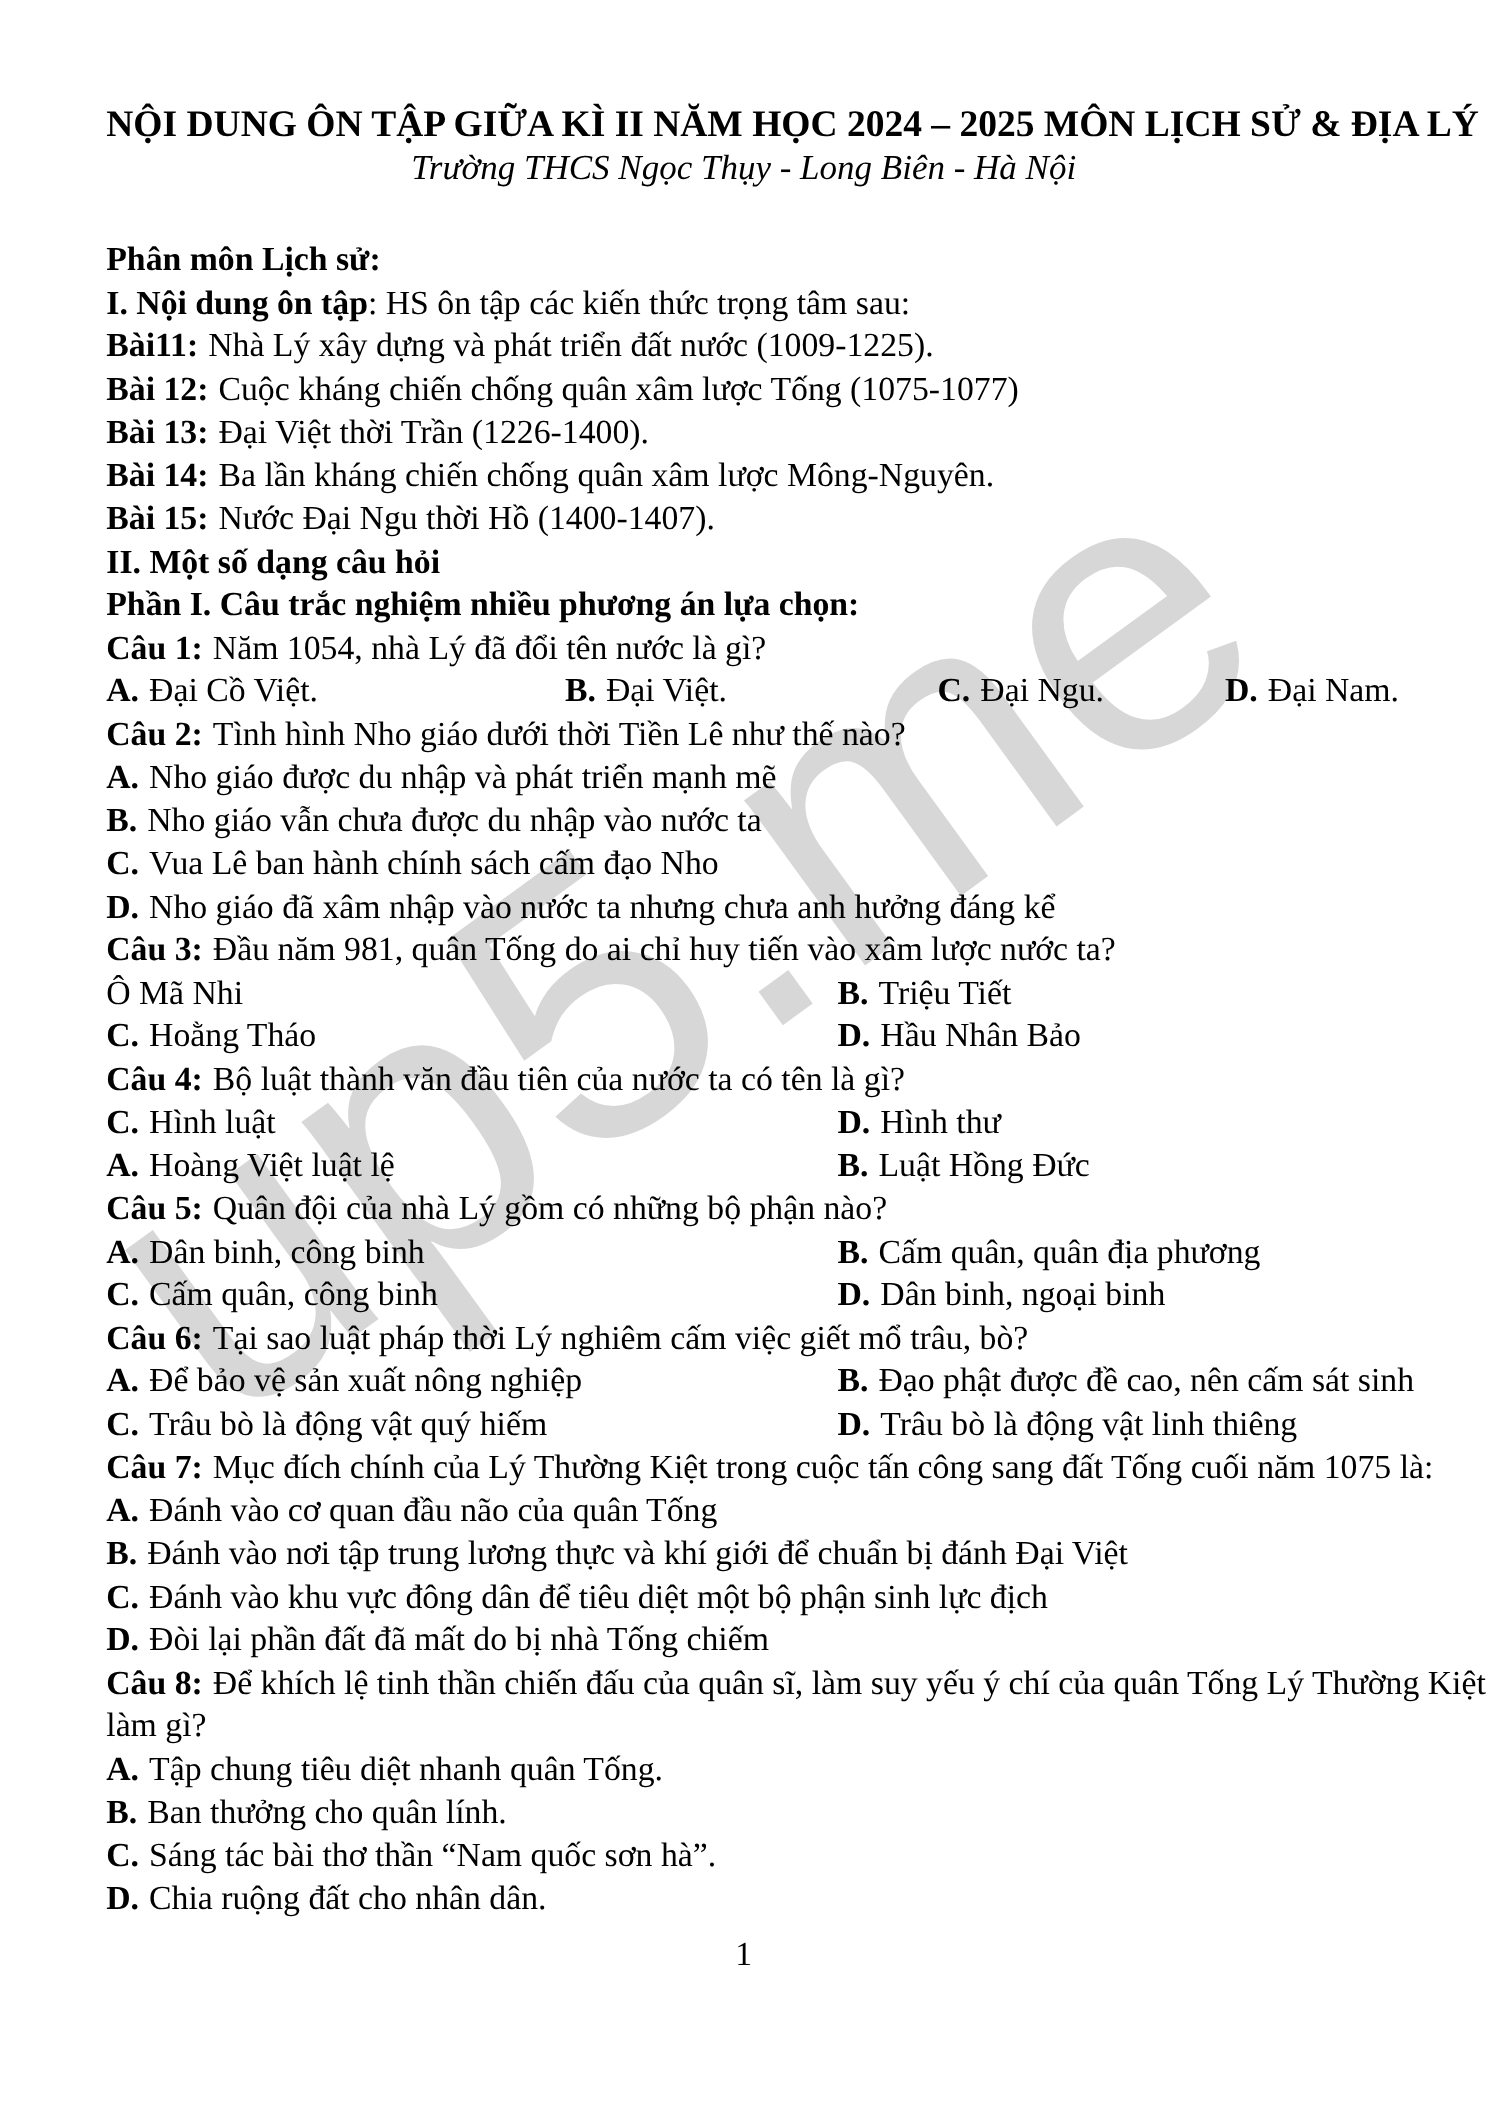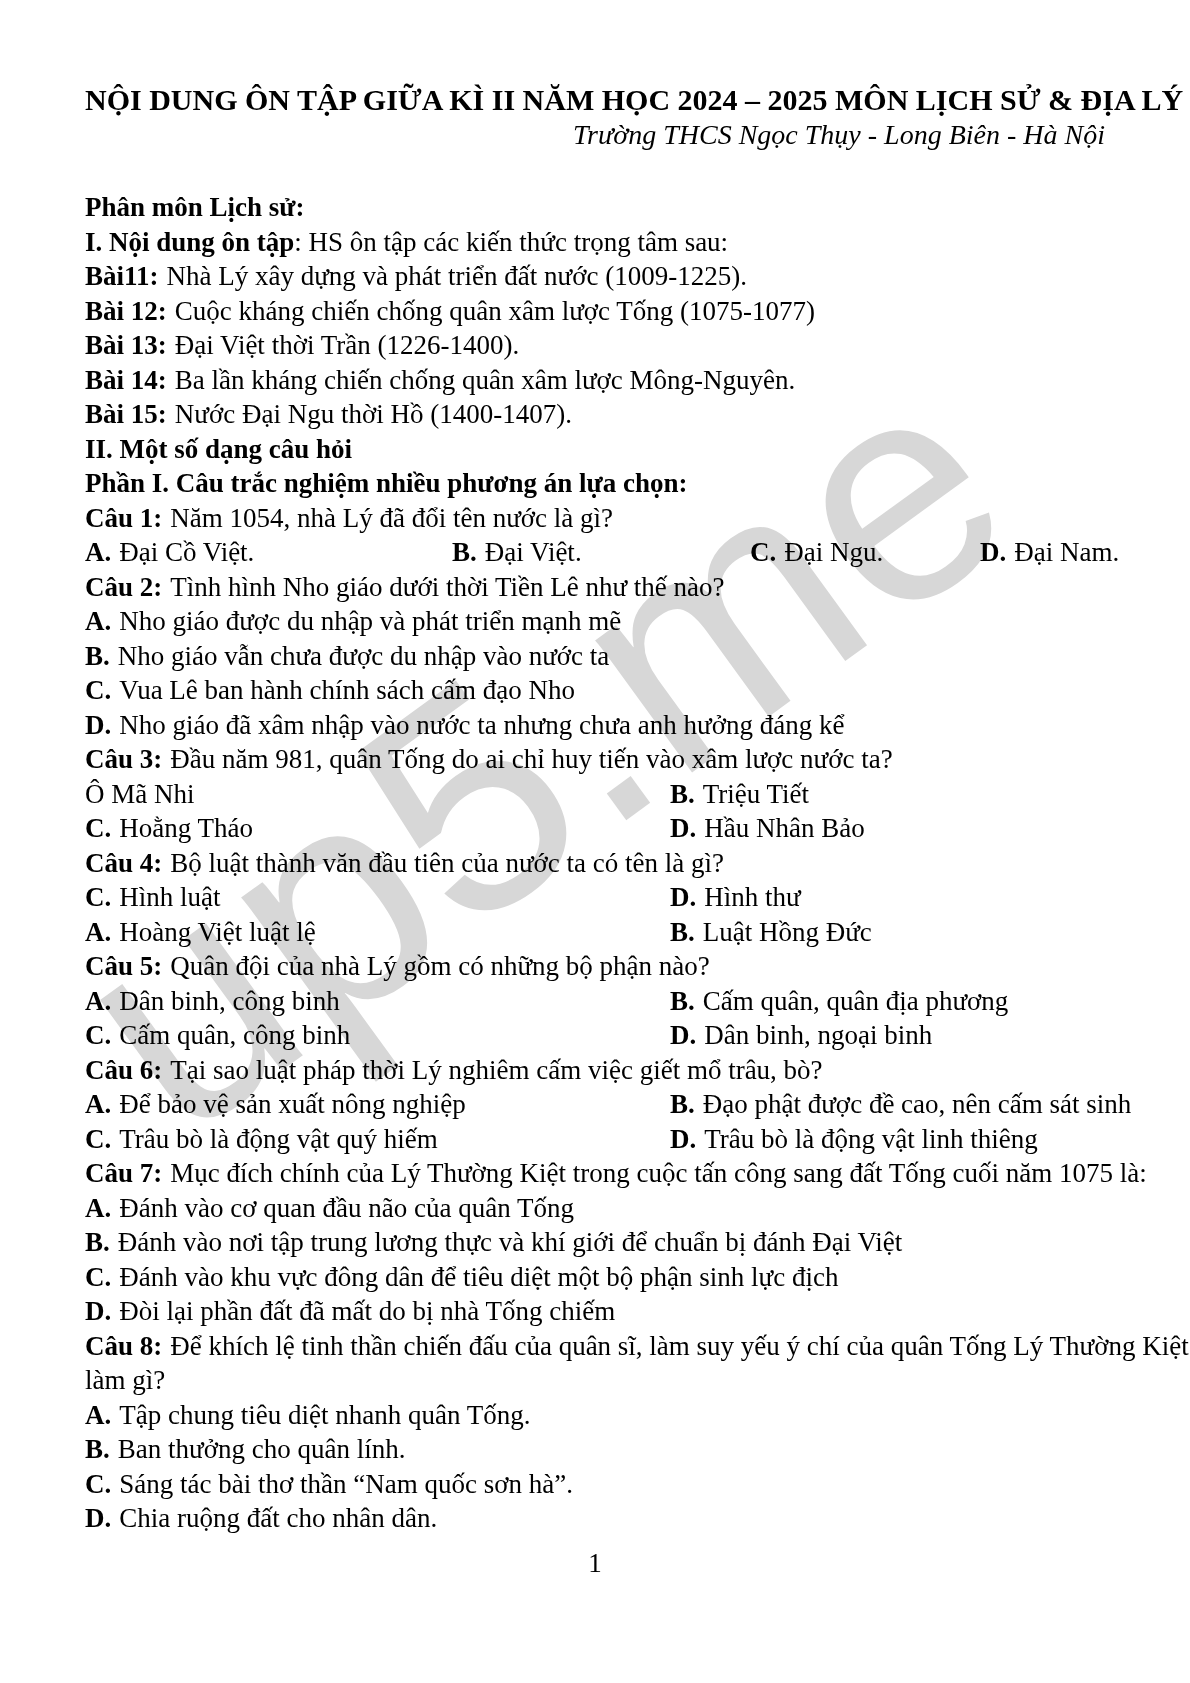--- a/index.html
+++ b/index.html
@@ -12,21 +12,21 @@
     transform:translate(-50%,-50%) rotate(-36deg);
     font-family:"Liberation Sans", sans-serif;
     font-size:310px;color:#d7d7d7;white-space:nowrap;letter-spacing:2px;
   }
   .layer{position:absolute;inset:0;z-index:1;}
   .title{
     position:absolute;top:83px;left:85px;width:1020px;text-align:center;
     font-weight:bold;font-size:30px;line-height:34px;white-space:nowrap;
   }
   .subtitle{
-    position:absolute;top:118px;left:85px;width:1020px;text-align:right;
+    position:absolute;top:118px;left:85px;width:1020px;text-align:center;
     font-style:italic;font-size:28px;line-height:33px;white-space:nowrap;
   }
   .content{
     position:absolute;top:190px;left:85px;width:1020px;font-size:27px;
   }
   .line{height:34.5px;line-height:34.5px;white-space:nowrap;position:relative;}
   .b{font-weight:bold;}
   .sp{margin-right:8px;}
   .opt{position:absolute;top:0;white-space:nowrap;}
   .c0{left:0;text-align:right;}

